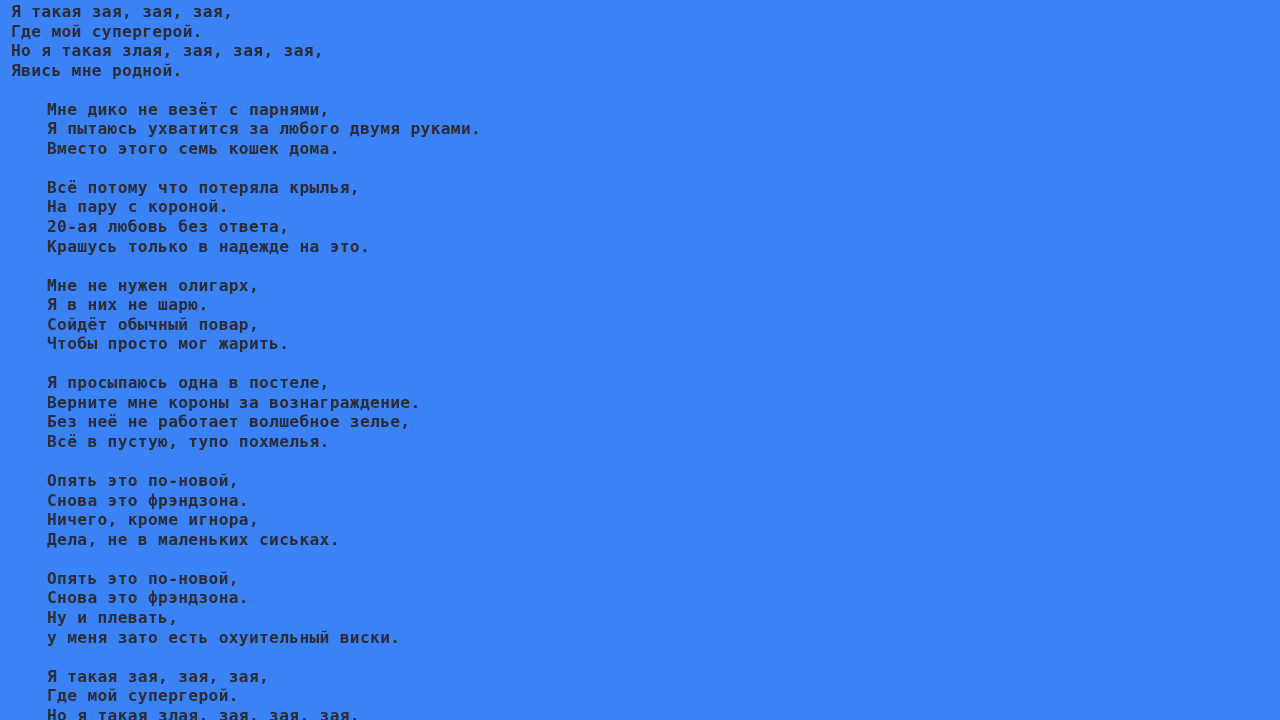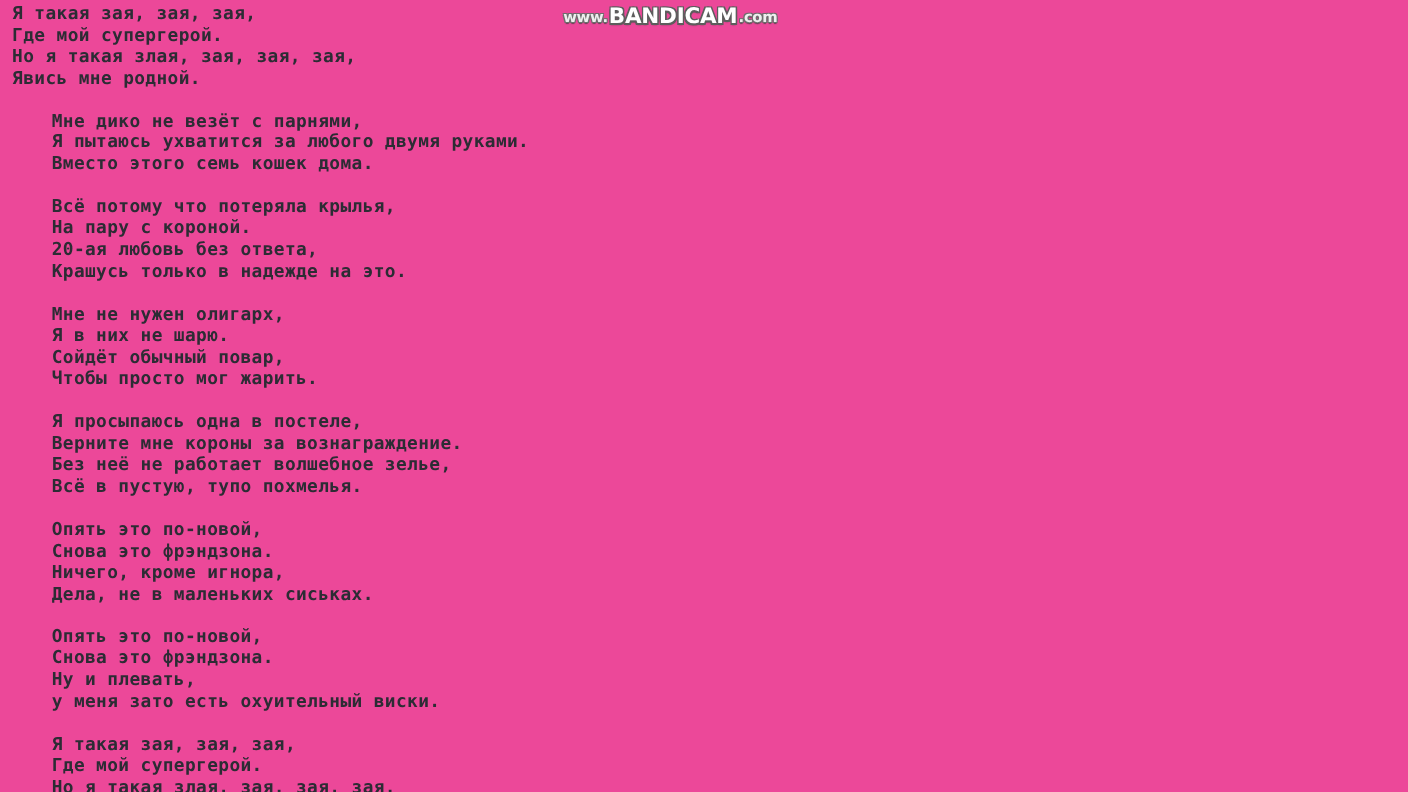--- a/index.html
+++ b/index.html
@@ -11,21 +11,21 @@
     width: 1280px;
     height: 720px;
     overflow: hidden;
     font-family: "DejaVu Sans Mono", "Liberation Mono", monospace;
   }
 
   #screen {
     position: relative;
     width: 1280px;
     height: 720px;
-    background: #ec4899;
+    background: #3b82f6;
     overflow: hidden;
   }
 
   
   #lyrics {
     position: absolute;
     left: 11px;
     top: 2px;
     width: 1260px;
     color: #2c2c34;
@@ -87,19 +87,14 @@
     padding: 0 1px;
   }
 </style>
 </head>
 <body>
 
 <div id="screen">
 
   <div id="lyrics"><div class="stanza"><div class="line">Я такая зая, зая, зая,</div><div class="line">Где мой супергерой.</div><div class="line">Но я такая злая, зая, зая, зая,</div><div class="line">Явись мне родной.</div></div><div class="stanza"><div class="line">Мне дико не везёт с парнями,</div><div class="line">Я пытаюсь ухватится за любого двумя руками.</div><div class="line">Вместо этого семь кошек дома.</div></div><div class="stanza"><div class="line">Всё потому что потеряла крылья,</div><div class="line">На пару с короной.</div><div class="line">20-ая любовь без ответа,</div><div class="line">Крашусь только в надежде на это.</div></div><div class="stanza"><div class="line">Мне не нужен олигарх,</div><div class="line">Я в них не шарю.</div><div class="line">Сойдёт обычный повар,</div><div class="line">Чтобы просто мог жарить.</div></div><div class="stanza"><div class="line">Я просыпаюсь одна в постеле,</div><div class="line">Верните мне короны за вознаграждение.</div><div class="line">Без неё не работает волшебное зелье,</div><div class="line">Всё в пустую, тупо похмелья.</div></div><div class="stanza"><div class="line">Опять это по-новой,</div><div class="line">Снова это фрэндзона.</div><div class="line">Ничего, кроме игнора,</div><div class="line">Дела, не в маленьких сиськах.</div></div><div class="stanza"><div class="line">Опять это по-новой,</div><div class="line">Снова это фрэндзона.</div><div class="line">Ну и плевать,</div><div class="line">у меня зато есть охуительный виски.</div></div><div class="stanza"><div class="line">Я такая зая, зая, зая,</div><div class="line">Где мой супергерой.</div><div class="line">Но я такая злая, зая, зая, зая,</div></div></div>
 
-  <div id="watermark">
-    <span class="wm-small">www.</span>
-    <span class="wm-main">BANDICAM</span>
-    <span class="wm-small">.com</span>
-  </div>
 
 </div>
 
 </body></html>

